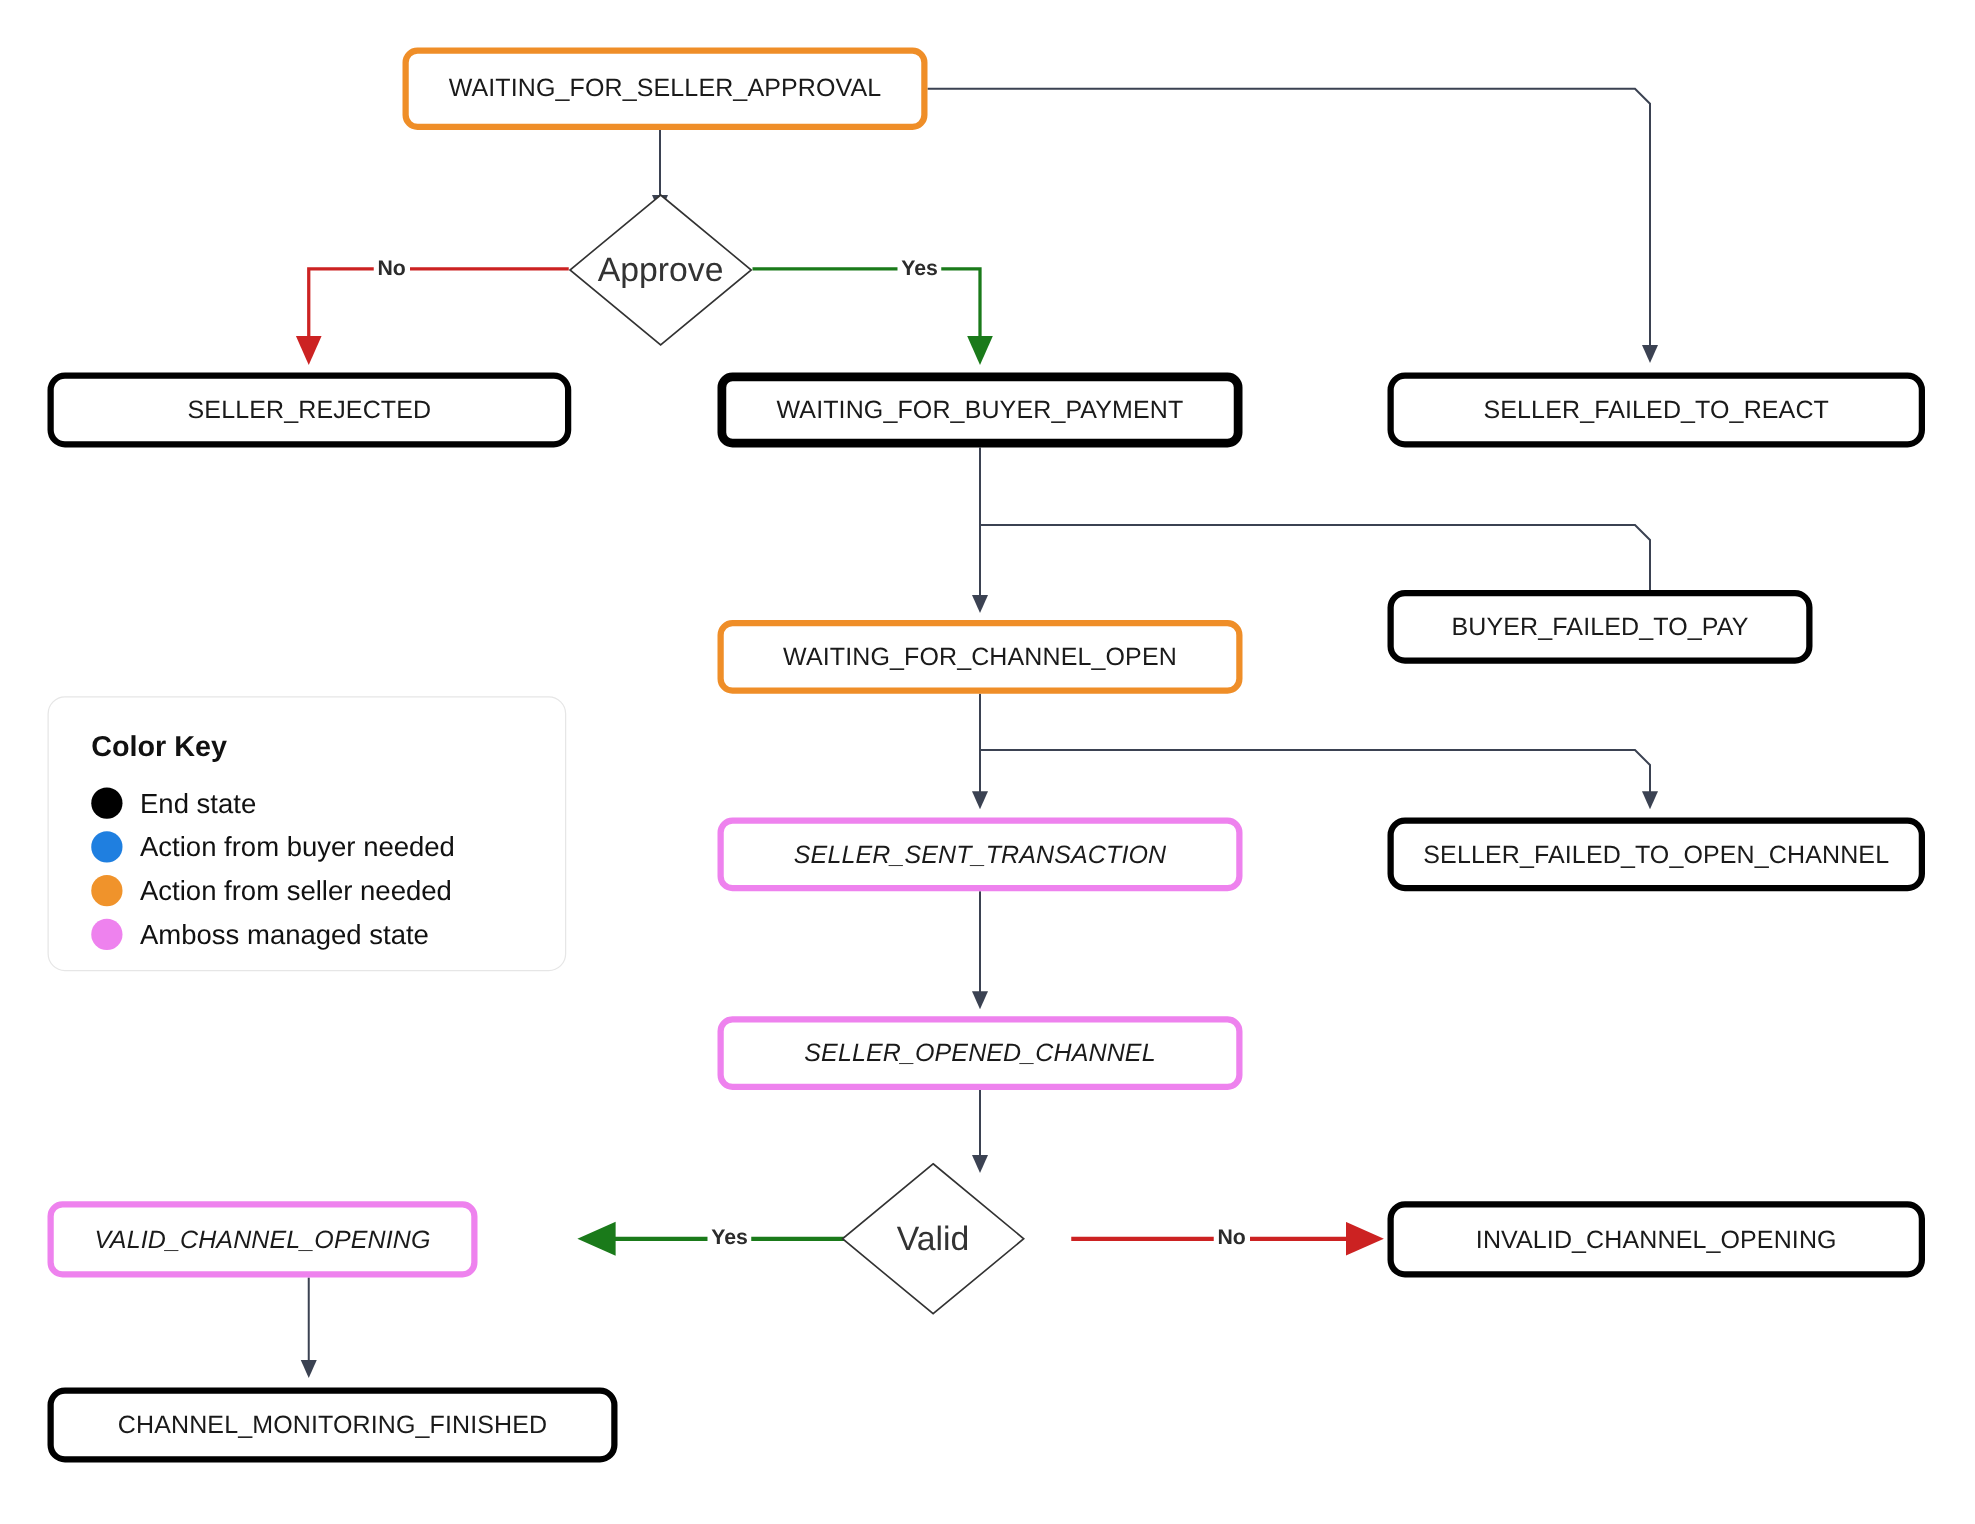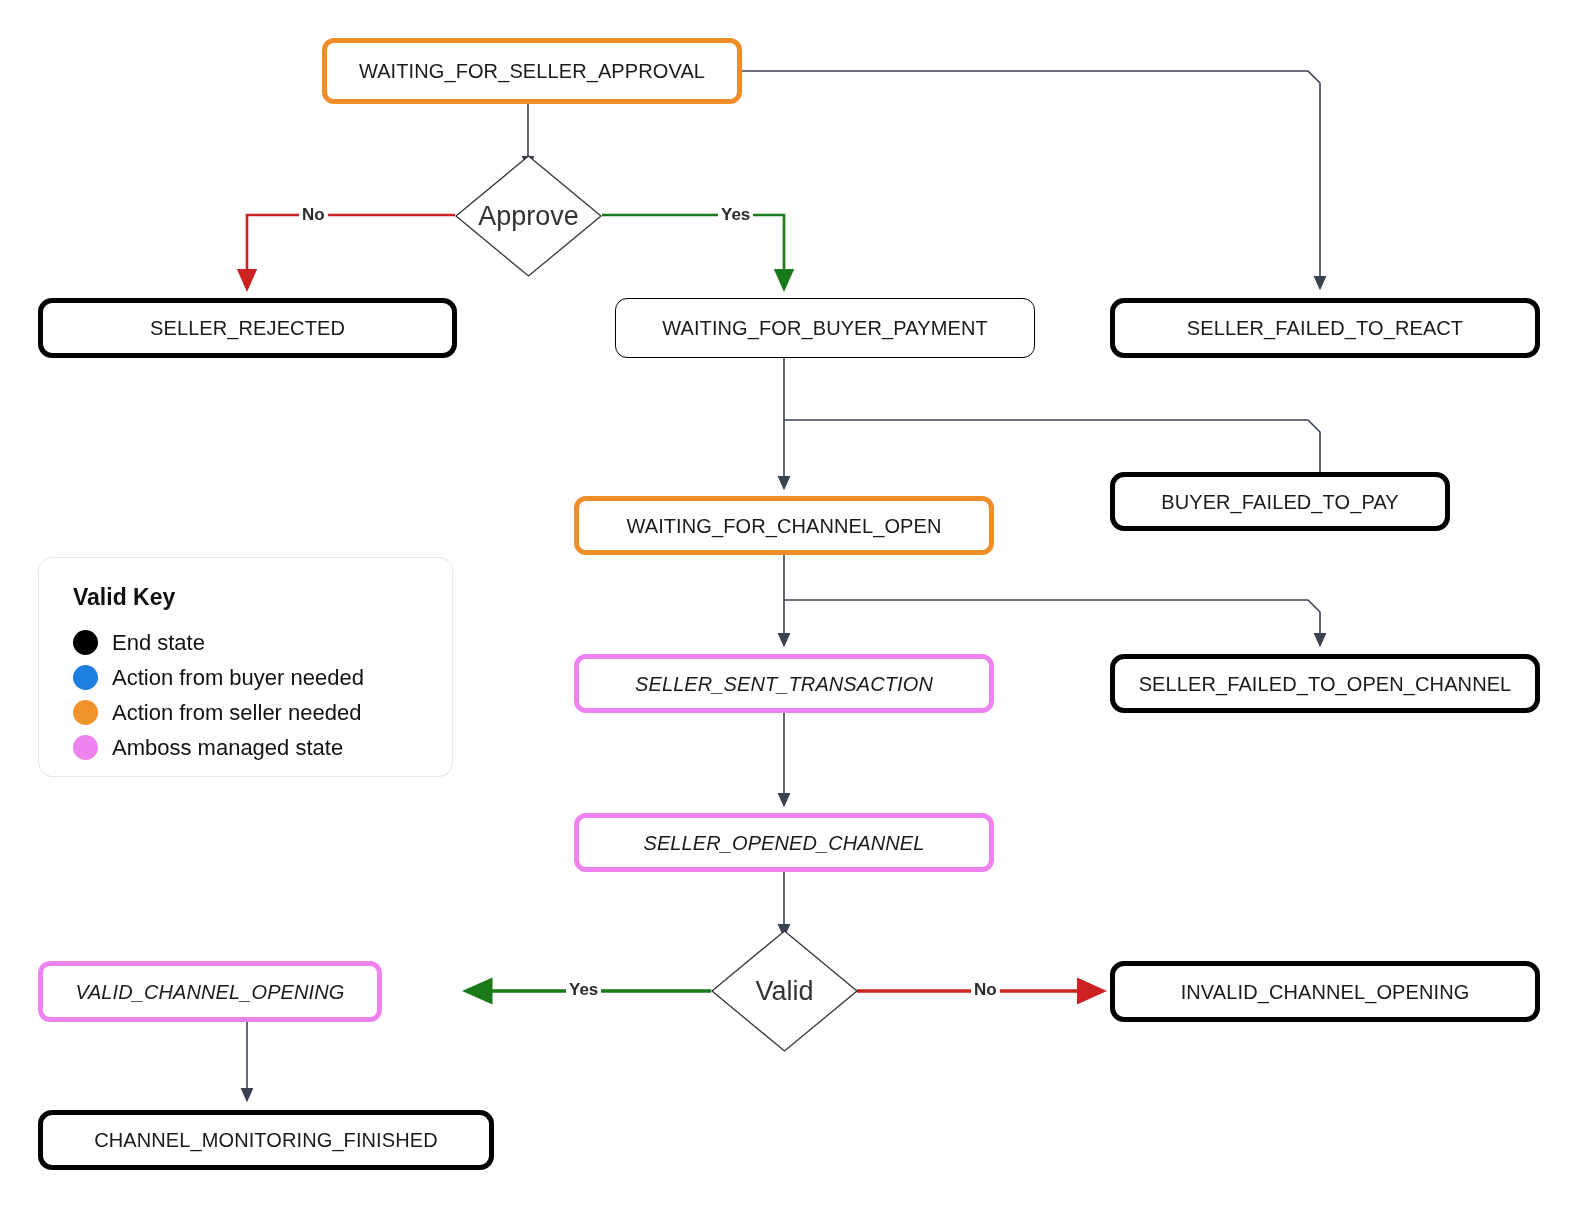--- a/index.html
+++ b/index.html
@@ -34,21 +34,21 @@
     align-items: center;
     justify-content: center;
     text-align: center;
     color: #1a1a1a;
     font-size: 20px;
     letter-spacing: 0.1px;
     line-height: 1.2;
     z-index: 3;
   }
   .node.end    { border: 5px solid #000000; border-radius: 14px; }
-  .node.buyer  { border: 1px solid #000000; margin-left: 41px; }
+  .node.buyer  { border: 7px solid #000000; }
   .node.seller { border: 5px solid #ef8e28; }
   .node.amboss { border: 5px solid #ee82ee; font-style: italic; }
 
   .diamond-wrap {
     position: absolute;
     z-index: 3;
   }
   .diamond-label {
     position: absolute;
     left: 0; top: 0;
@@ -201,34 +201,34 @@
     <span>CHANNEL_MONITORING_FINISHED</span>
   </div>
 
   <div class="diamond-wrap" style="left:455px; top:155px; width:147px; height:122px;">
     <svg width="147" height="122" viewBox="0 0 147 122">
       <polygon points="73.5,1 146,61 73.5,121 1,61" fill="#ffffff" stroke="#333333" stroke-width="1.3"></polygon>
     </svg>
     <div class="diamond-label">Approve</div>
   </div>
 
-  <div class="diamond-wrap" style="left:711px; top:930px; width:147px; height:122px;">
+  <div class="diamond-wrap" style="left:673px; top:930px; width:147px; height:122px;">
     <svg width="147" height="122" viewBox="0 0 147 122">
       <polygon points="73.5,1 146,61 73.5,121 1,61" fill="#ffffff" stroke="#333333" stroke-width="1.3"></polygon>
     </svg>
     <div class="diamond-label">Valid</div>
   </div>
 
   <span class="edge-label" style="left:299px; top:205px;">No</span>
   <span class="edge-label" style="left:718px; top:205px;">Yes</span>
   <span class="edge-label" style="left:566px; top:980px;">Yes</span>
   <span class="edge-label" style="left:971px; top:980px;">No</span>
 
   <div id="legend">
-    <div class="legend-title">Valid Key</div>
+    <div class="legend-title">Color Key</div>
 
     <div class="legend-row">
       <span class="legend-dot" style="background:#000000;"></span>
       <span class="legend-text">End state</span>
     </div>
 
     <div class="legend-row">
       <span class="legend-dot" style="background:#1f7fe0;"></span>
       <span class="legend-text">Action from buyer needed</span>
     </div>

